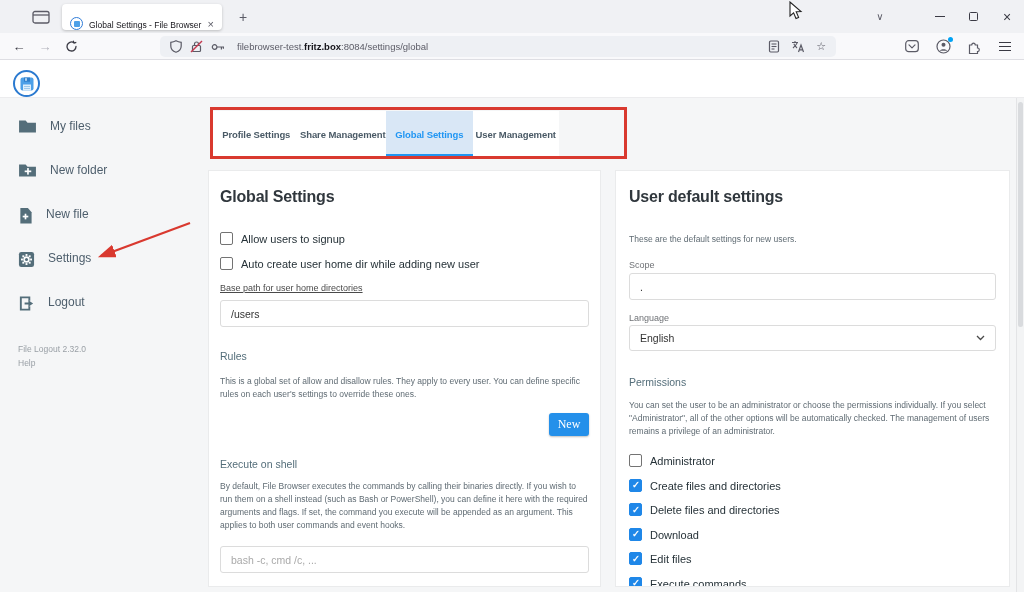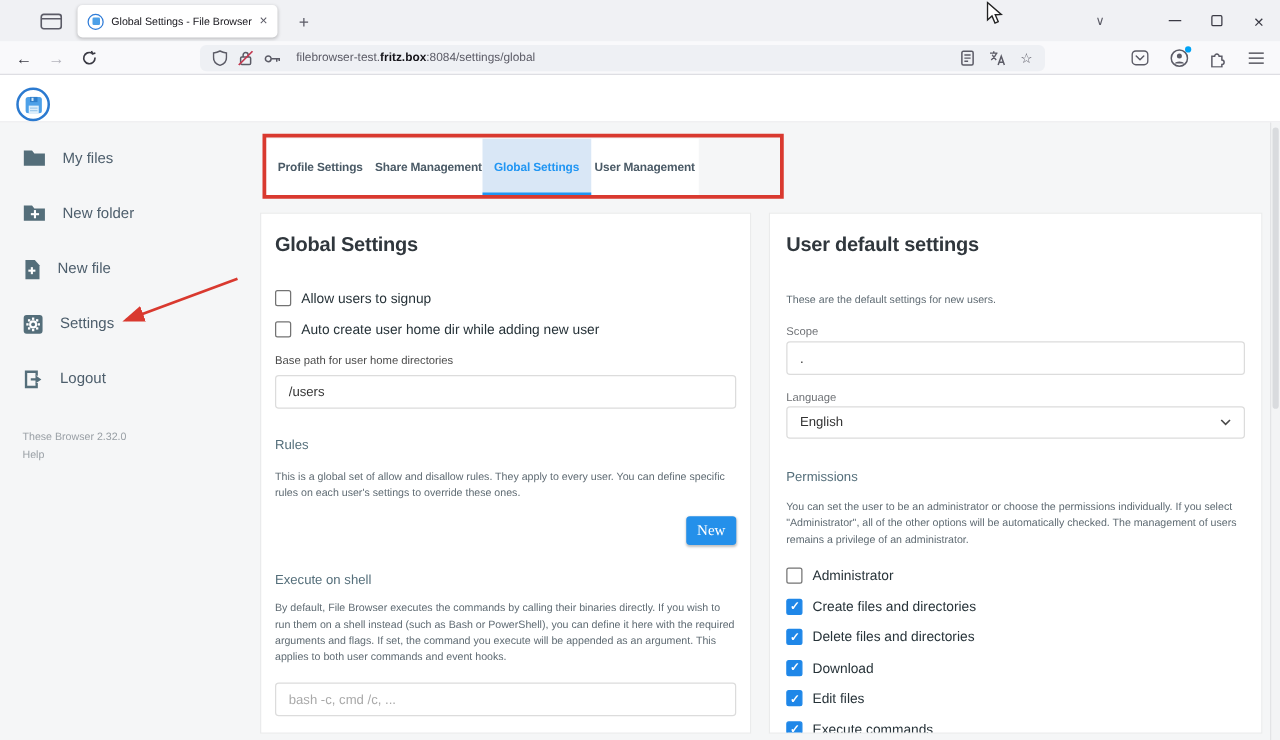--- a/index.html
+++ b/index.html
@@ -10,21 +10,21 @@
     background: #f5f6f7; color:#333;
   }
   svg { display:block; }
 
   
   .tabstrip { position:absolute; left:0; top:0; width:1024px; height:33px; background:#f0f1f4; }
   .ffview-btn { position:absolute; left:32px; top:9px; width:18px; height:16px; }
   .browser-tab {
     position:absolute; left:62px; top:4px; width:160px; height:26px;
     background:#fff; border-radius:4px; box-shadow:0 1px 3px rgba(0,0,0,.22);
-    display:flex; align-items:center; padding:0 8px; gap:6px;
+    display:flex; align-items:flex-end; padding:0 8px; gap:6px;
   }
   .favicon { width:13px; height:13px; border-radius:50%; border:1.6px solid #2f7cd8; background:#fff;
     display:flex; align-items:center; justify-content:center; flex:none; }
   .favicon i { display:block; width:6px; height:6px; background:#4da0e8; border-radius:1px; }
   .tab-title { flex:1; font-size:8.5px; color:#15141a; white-space:nowrap; overflow:hidden; }
   .tab-close { font-size:11px; color:#5b5b66; cursor:default; }
   .newtab-btn { position:absolute; left:231px; top:0; width:24px; height:33px; display:flex; align-items:center; justify-content:center; font-size:14px; color:#5b5b66; }
   .wc { position:absolute; top:0; height:33px; width:32px; display:flex; align-items:center; justify-content:center; color:#3a3a44; }
   .wc-chevron { left:864px; font-size:10px; color:#5b5b66; }
   .wc-min { left:924px; } .wc-min i { width:10px; height:1.4px; background:#3a3a44; display:block; }
@@ -71,21 +71,21 @@
   .card-left  { left:208px; width:393px; padding:16px 11px 0 11px; }
   .card-right { left:615px; width:395px; padding:16px 13px 0 13px; }
   .h2 { font-size:16px; line-height:20px; font-weight:700; color:#30373d; letter-spacing:-0.2px; }
   .h3 { font-size:10.5px; line-height:14px; color:#546e7a; font-weight:400; }
   .para { font-size:8.5px; line-height:13px; color:#5f6b73; }
   .cbrow { display:flex; align-items:flex-end; gap:8px; height:14px; }
   .cb { width:13px; height:13px; border:1.6px solid #737373; border-radius:2px; position:relative; flex:none; background:#fff; }
   .cbrow.checked .cb { background:#1f87e8; border-color:#1f87e8; }
   .cbrow.checked .cb::after { content:"✓"; position:absolute; left:2px; top:-0.5px; color:#fff; font-size:9.5px; font-weight:700; }
   .cbrow label { font-size:11px; color:#263238; }
-  .minilabel { font-size:9px; line-height:10px; color:#4a4a4a; }
+  .minilabel { font-size:9px; line-height:10px; color:#4a4a4a;text-decoration:underline; }
   .tinylabel { font-size:9px; line-height:10px; color:#6f7276; }
   .tfield { width:100%; height:27px; border:1px solid #dcdcdc; border-radius:3px; background:#fff;
     font-family:"Liberation Sans",sans-serif; font-size:10.5px; color:#333; padding:0 10px; outline:none; }
   .tfield::placeholder { color:#a9a9a9; }
   .selectbox { width:100%; height:26px; border:1px solid #dcdcdc; border-radius:3px; background:#fff;
     display:flex; align-items:center; justify-content:space-between; padding:0 10px; font-size:10.5px; color:#333; }
   .btn-new { display:block; margin-left:auto; width:40px; height:23px; background:#2490ea; border:none; border-radius:3px;
     color:#fff; font-size:12px; font-family:Liberation Serif, serif; box-shadow:0 1px 2px rgba(0,0,0,.25); }
 
   
@@ -270,21 +270,21 @@
 </div>
 <div class="side-item" style="top:295px">
   <span>
     <svg width="17" height="17" viewBox="0 0 18 18">
         <path d="M2 1.5 h11 v4.5 h-2 V3.5 H4 v11 h7 v-2.5 h2 v4.5 H2 z" fill="#546e7a"></path>
         <path d="M11 5.5 l5 3.5 -5 3.5 v-2.5 H7 v-2 h4 z" fill="#546e7a"></path>
       </svg>
   </span>
   <span>Logout</span>
 </div>
-<div class="side-ver">These Browser 2.32.0</div>
+<div class="side-ver">File Logout 2.32.0</div>
 <div class="side-help">Help</div>
 
 <div class="ptabs">
   <div class="ptab">Profile Settings</div>
   <div class="ptab">Share Management</div>
   <div class="ptab checked">Global Settings</div>
   <div class="ptab">User Management</div>
 </div>
 
 <div class="card card-left">

